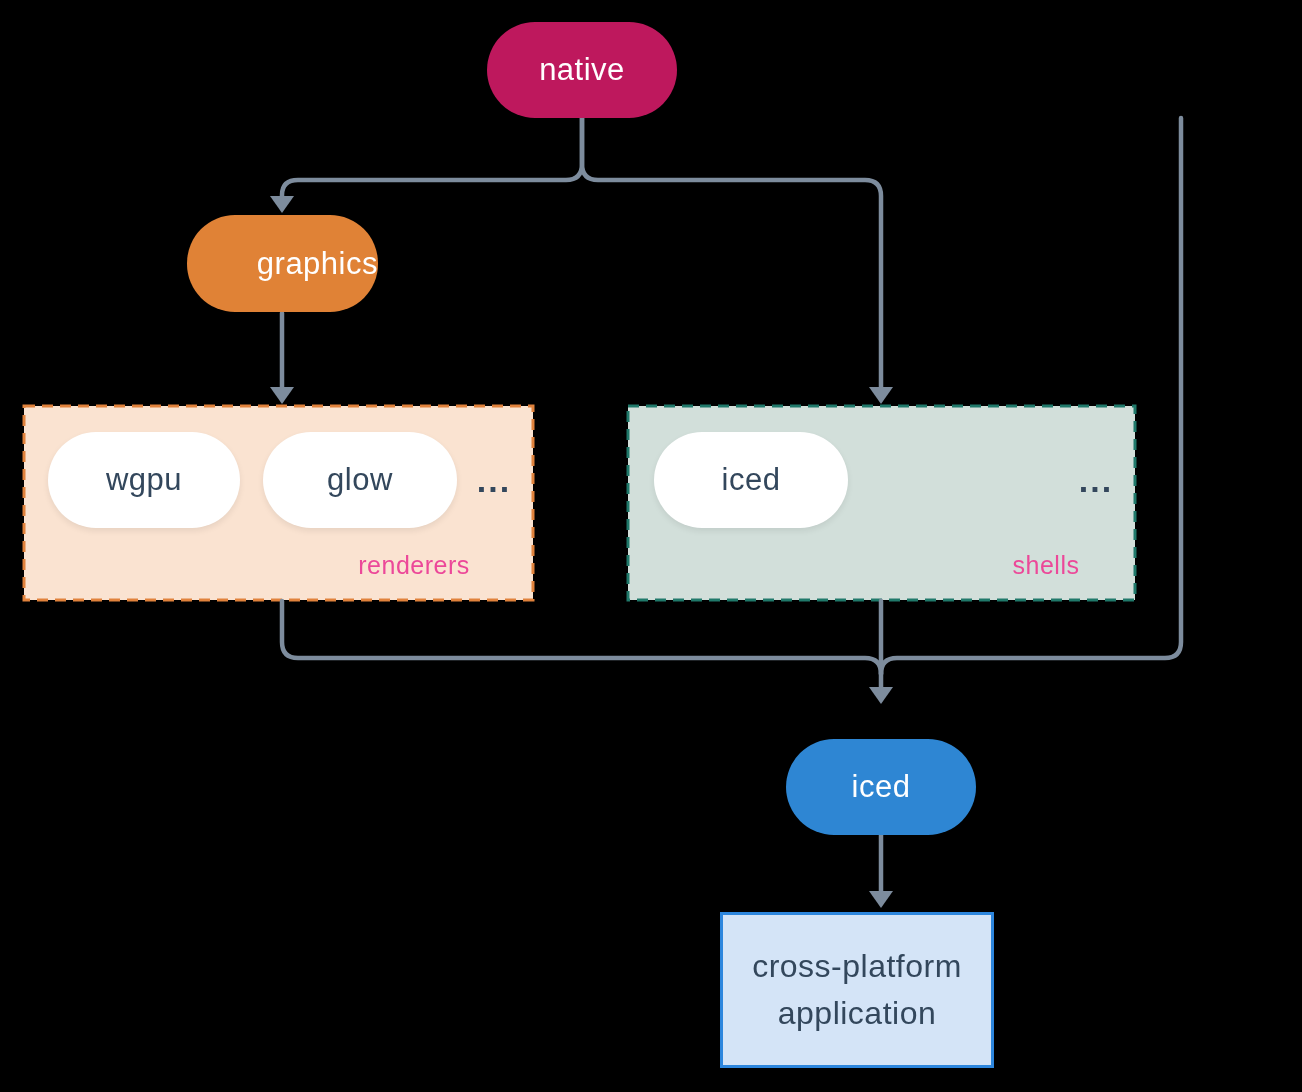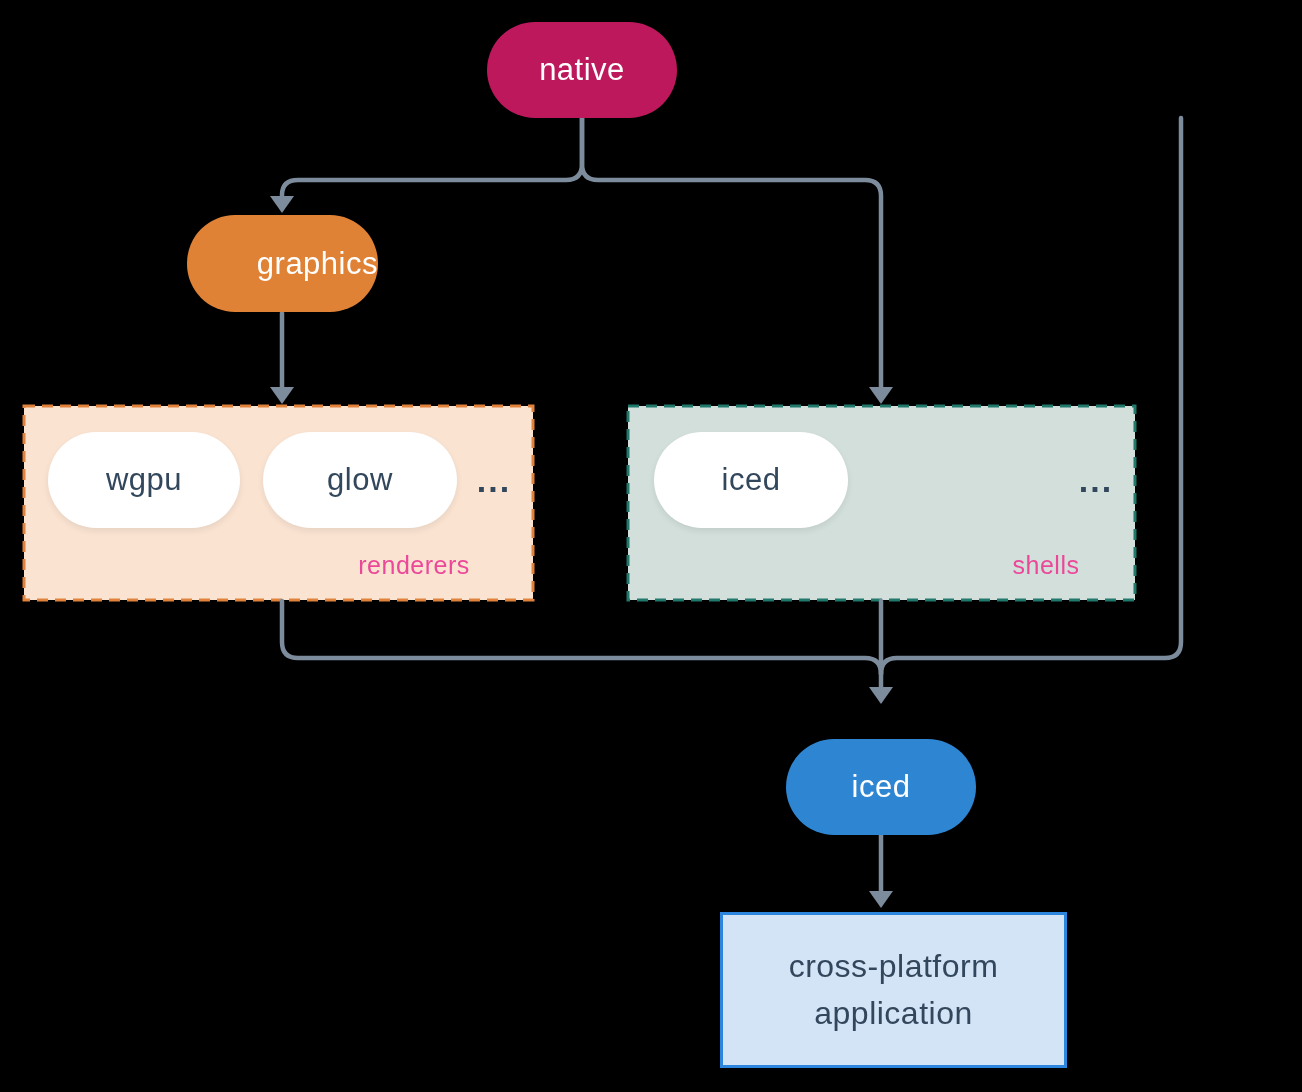--- a/index.html
+++ b/index.html
@@ -31,21 +31,21 @@
   }
   .dots-renderers{left:464px;}
   .dots-shells{left:1066px;}
   .group-label{
     position:absolute;top:551px;width:210px;text-align:center;
     color:#ec4899;font-size:25px;letter-spacing:.5px;
   }
   .group-label-renderers{left:309px;}
   .group-label-shells{left:941px;}
   .app-box{
-    position:absolute;left:720px;top:912px;width:347px;height:156px;
+    position:absolute;left:720px;top:912px;width:274px;height:156px;
     background:#d4e4f7;border:3px solid #2d86dd;box-sizing:border-box;
     display:flex;align-items:center;justify-content:center;text-align:center;
     color:#33475c;font-size:32px;line-height:47px;letter-spacing:.5px;
     padding:0 14px;
   }
 </style>
 </head>
 <body>
 
 <div class="canvas">

